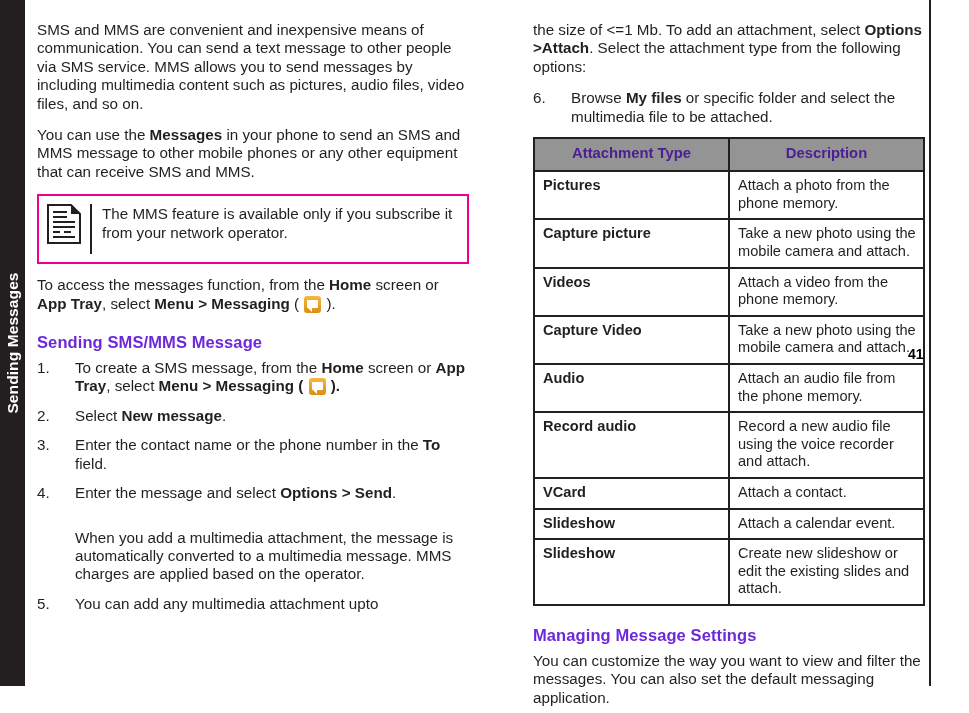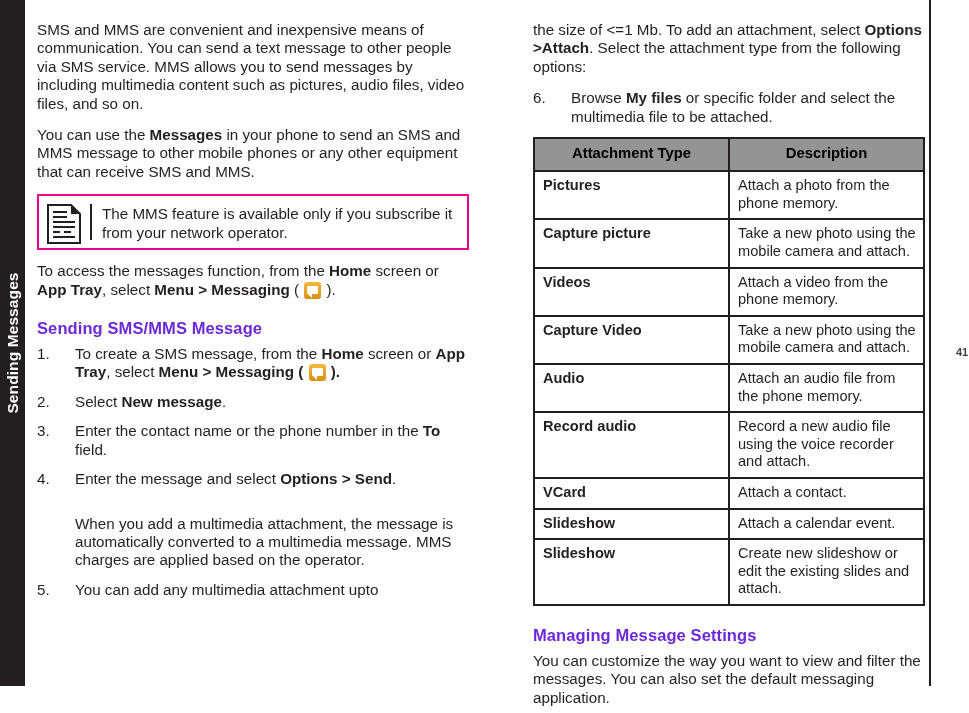--- a/index.html
+++ b/index.html
@@ -51,25 +51,25 @@
   .right-rule {
     position: absolute;
     left: 929px;
     top: 0;
     width: 2px;
     height: 686px;
     background: #231f20;
   }
   .page-number {
     position: absolute;
-    left: 956px;
+    left: 908px;
     top: 346px;
-    font-size: 11px;
+    font-size: 14px;
     font-weight: bold;
-    color: #404040;
+    color: #000000;
     font-family: "Liberation Sans Narrow", "Liberation Sans", sans-serif;
   }
 
   
   .col {
     position: absolute;
     top: 21px;
   }
   .col-left  { left: 37px;  width: 432px; }
   .col-right { left: 533px; width: 392px; }
@@ -84,21 +84,21 @@
   b, strong { font-weight: bold; }
 
   
   .note-box {
     border: 2px solid #ec008c;
     margin: 5px 0 12px 0;
     padding: 8px 6px 8px 8px;
     display: flex;
     align-items: flex-start;
     box-sizing: border-box;
-    height: 56px;
+    height: 70px;
     justify-content: space-between;
   }
   .note-icon {
     flex: 0 0 auto;
     width: 34px;
     height: 40px;
     margin-right: 9px;
   }
   .note-divider {
     flex: 0 0 auto;
@@ -187,21 +187,21 @@
   }
   table.attach th, table.attach td {
     border: 2px solid #231f20;
     vertical-align: top;
     padding: 5px 7px 6px 8px;
     font-size: 14.6px;
     line-height: 17.6px;
   }
   table.attach th {
     background: #949494;
-    color: #000000;
+    color: #4c1d95;
     font-weight: bold;
     text-align: center;
     padding: 6px 4px 8px 4px;
     font-size: 14.8px;
     line-height: 17.2px;
   }
   table.attach td.type { font-weight: bold; width: 130px; }
   table.attach td.desc { font-weight: normal; }
 </style>
 </head>

